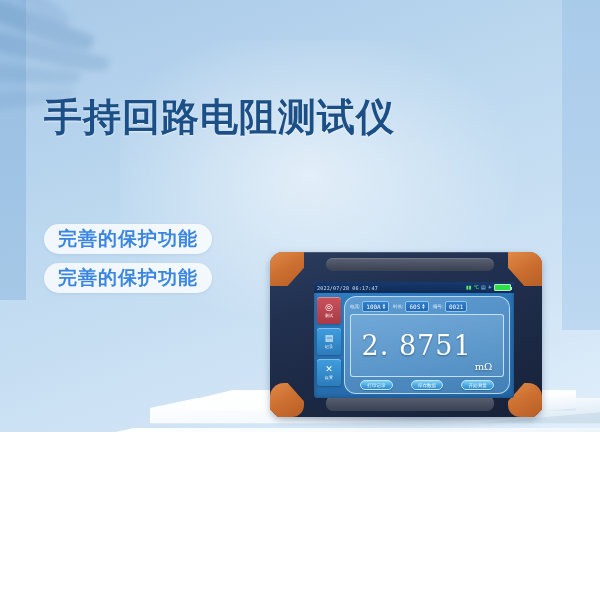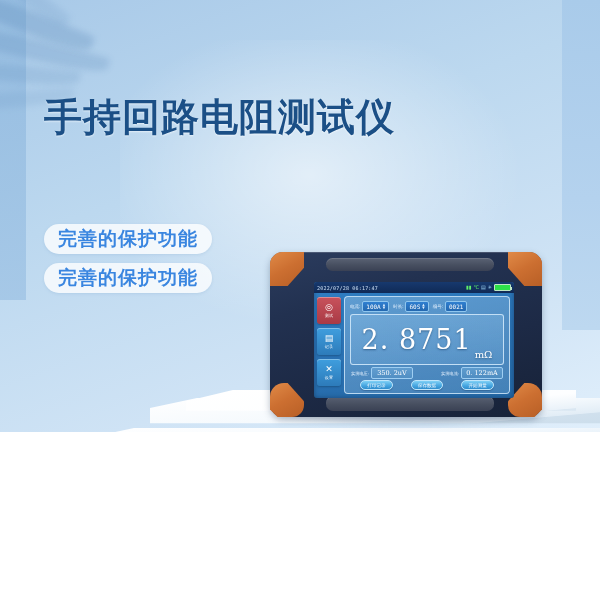--- a/index.html
+++ b/index.html
@@ -166,21 +166,21 @@
   .sb-batt::after {
     content: ''; position: absolute; right: -2px; top: 2px;
     width: 1px; height: 3px; background: #bfe6c5;
   }
 
   
   .panel {
     position: absolute; left: 30px; top: 14px; right: 4px; bottom: 4px;
     background: linear-gradient(165deg, rgba(210,234,250,.30) 0%, rgba(180,216,242,.22) 100%);
     border: 1px solid rgba(220,240,255,.75);
-    border-radius: 4px;
+    border-radius: 12px;
     padding: 4px 4px 3px 4px;
     display: flex; flex-direction: column; justify-content: space-between;
   }
 
   
   .side {
     position: absolute; left: 3px; top: 15px;
     display: flex; flex-direction: column; gap: 4px;
   }
   .side-btn {
@@ -346,30 +346,20 @@
               <span class="plabel">编号:</span>
               <span class="pfield">0021</span>
             </div>
           </div>
 
           <div class="reading">
             <span class="reading-val">2. 8751</span>
             <span class="reading-unit">mΩ</span>
           </div>
 
-          <div class="measrow">
-            <div class="mgroup">
-              <span class="mlabel">实测电压:</span>
-              <span class="mfield">350. 2uV</span>
-            </div>
-            <div class="mgroup">
-              <span class="mlabel">实测电流:</span>
-              <span class="mfield">0. 122mA</span>
-            </div>
-          </div>
 
           <div class="btnrow">
             <div class="sbtn">打印记录</div>
             <div class="sbtn">保存数据</div>
             <div class="sbtn">开始测量</div>
           </div>
 
         </div>
       </div>
     </div>

